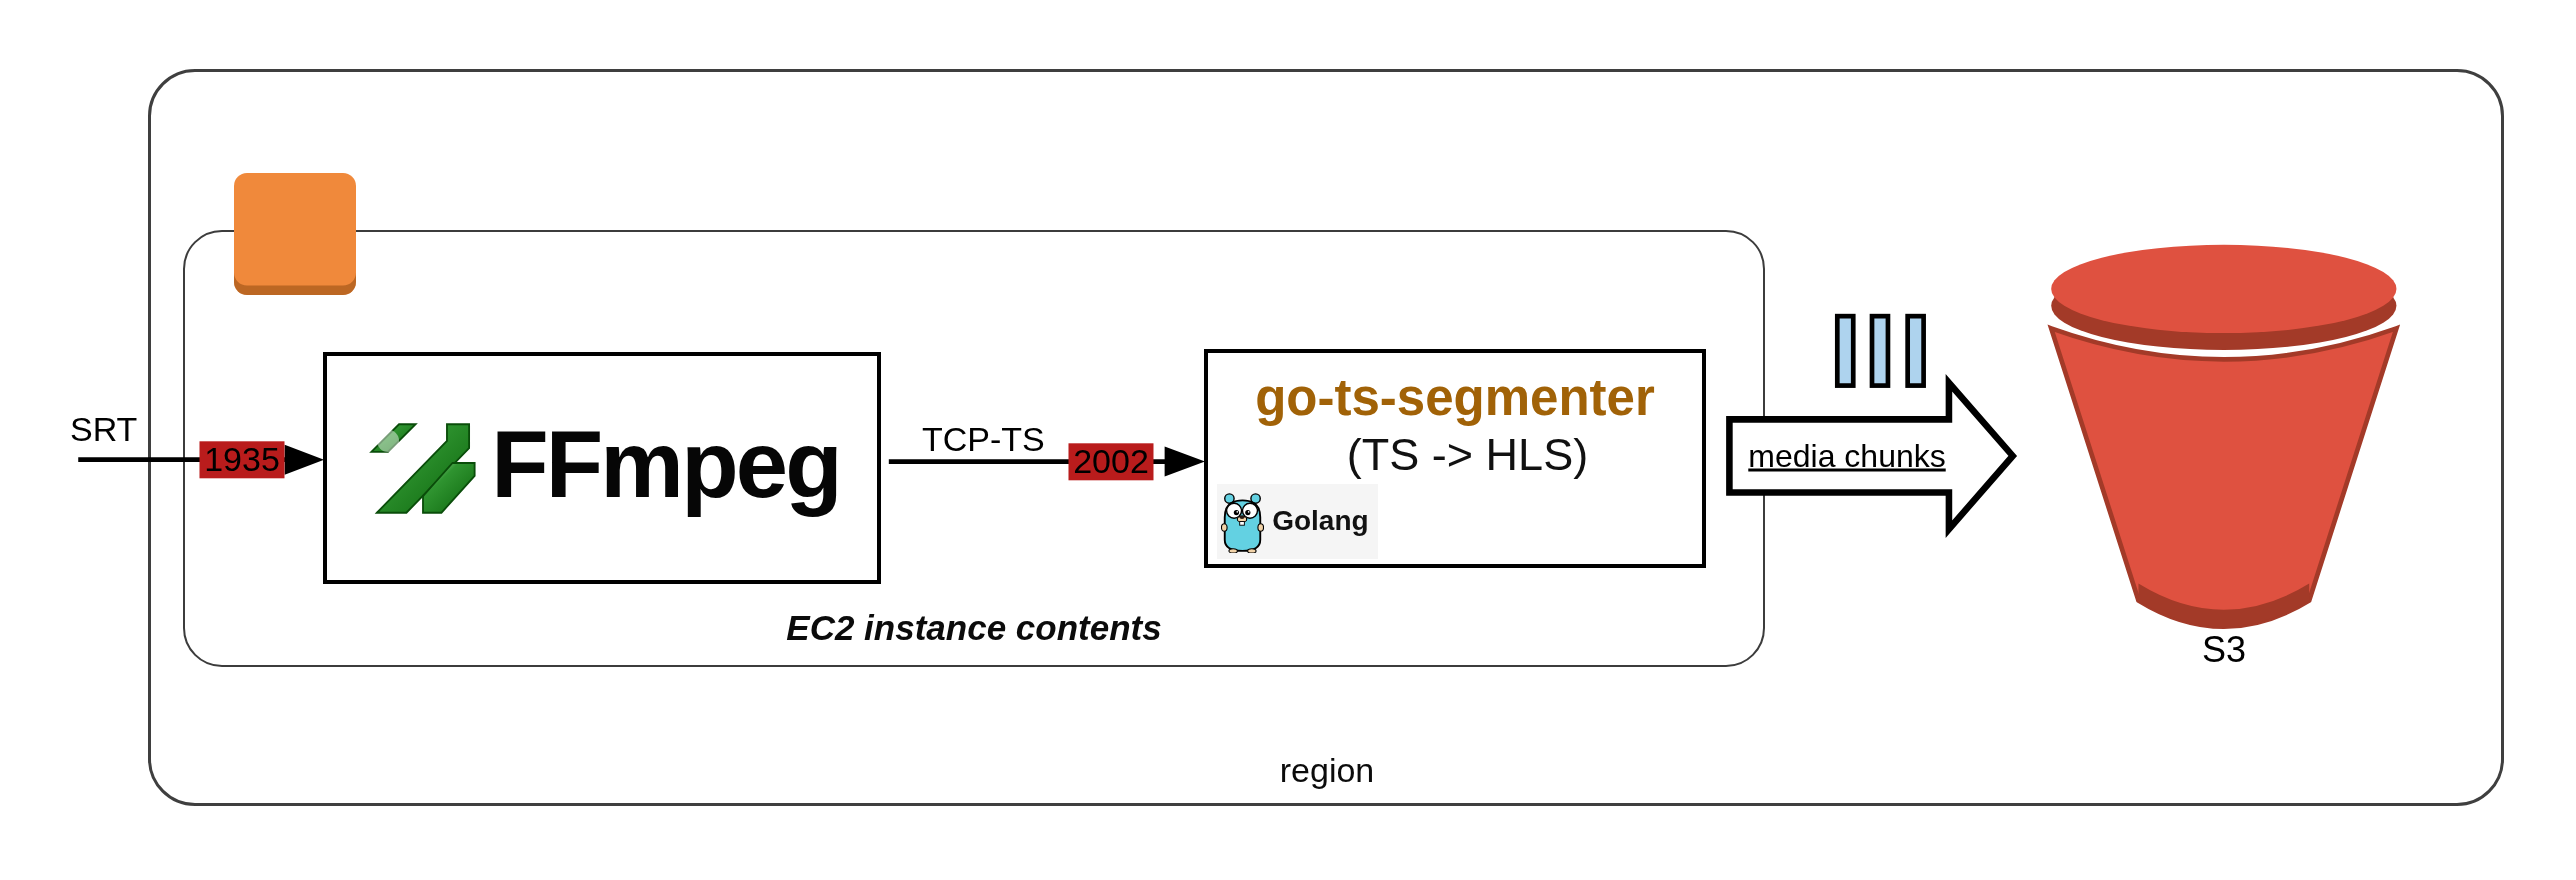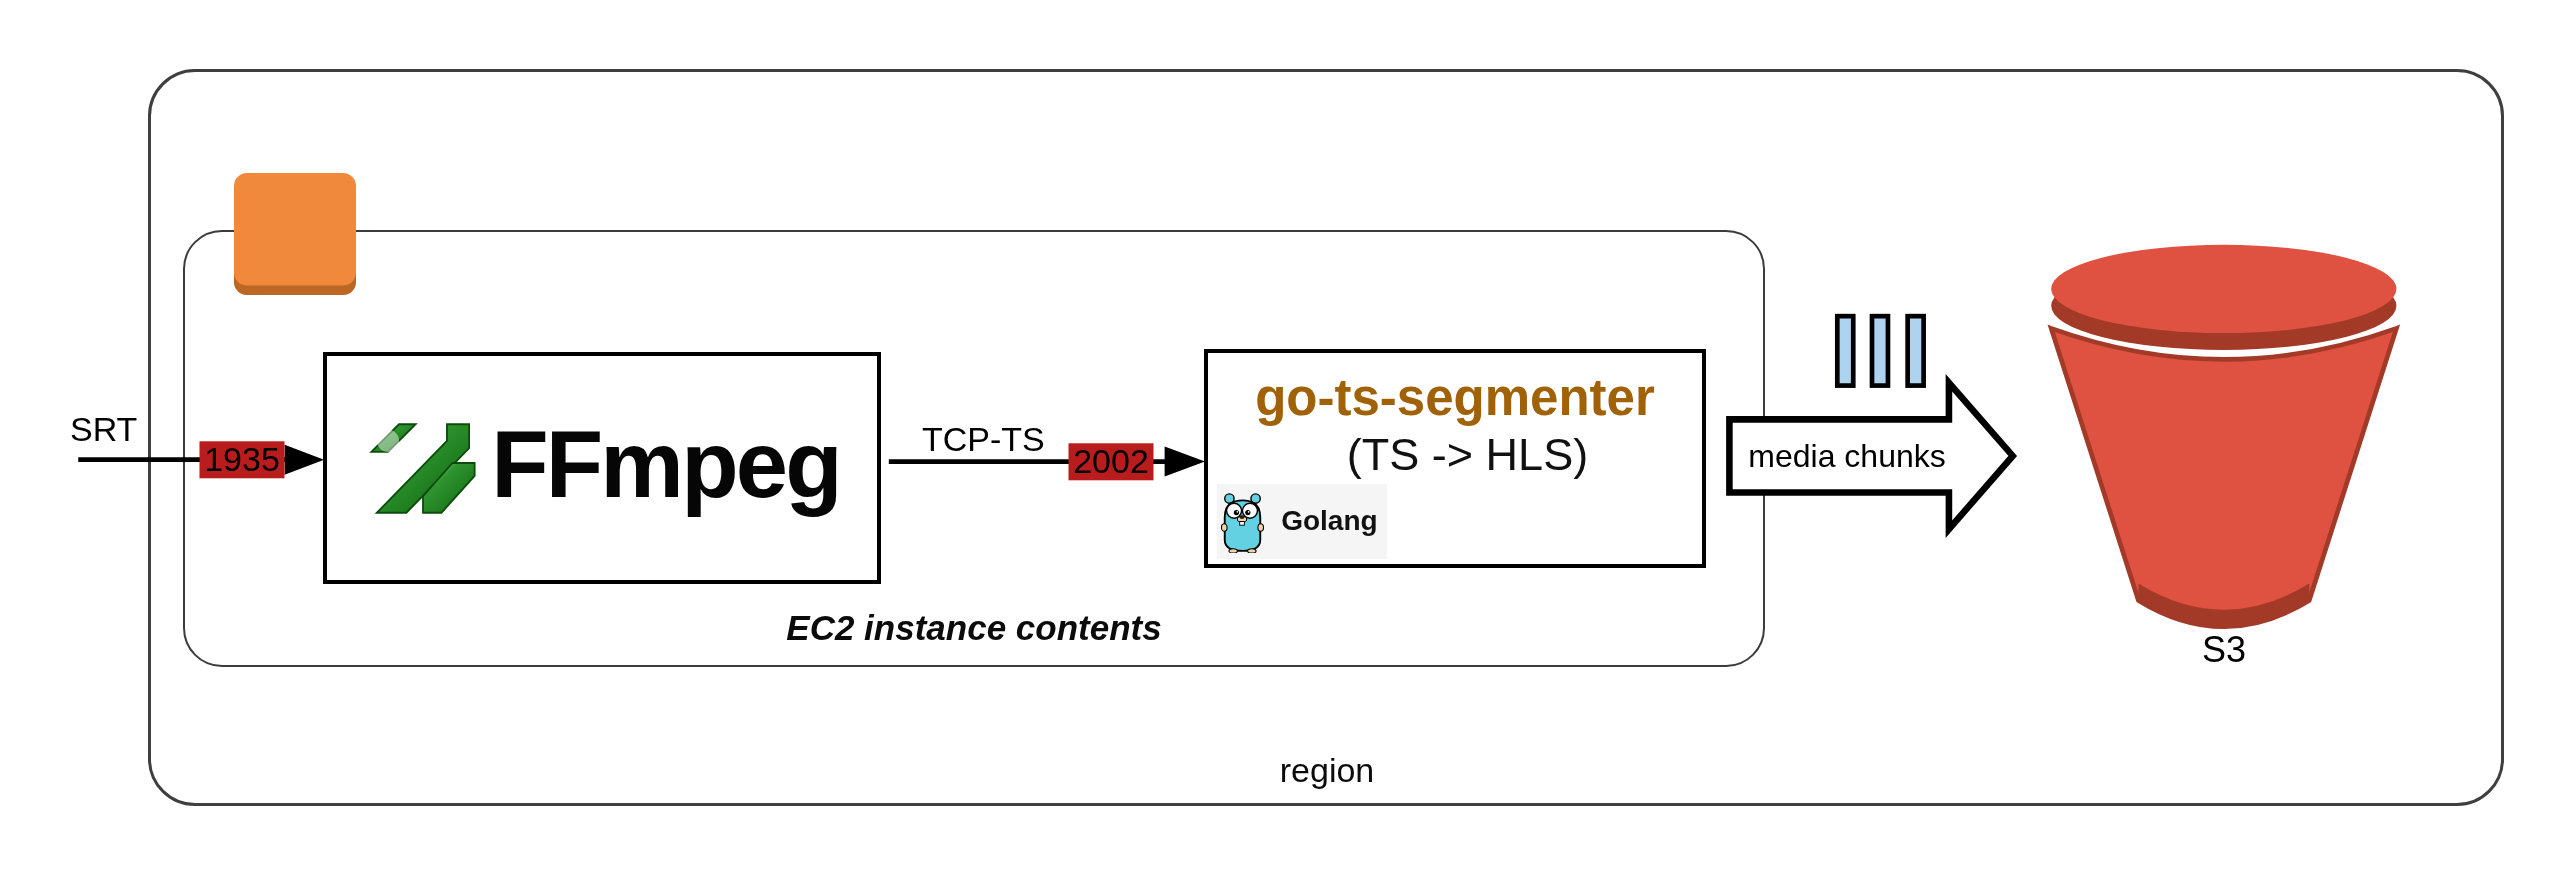--- a/index.html
+++ b/index.html
@@ -54,42 +54,42 @@
     margin-top: 17px; font-size: 51px; font-weight: 700; color: #a16207;
     line-height: 1.1;
   }
   .gots-subtitle {
     margin-top: 3.8px; font-size: 45px; font-weight: 400; color: #111111;
     line-height: 1.1;
     margin-left: 25px;
   }
   .golang-badge {
     position: absolute; left: 9.4px; top: 131px; height: 71px;
-    display: flex; align-items: center; gap: 17px;
+    display: flex; align-items: center; gap: 8px;
     background: #f5f5f5; padding: 1.9px 9.4px 1.9px 3.8px;
   }
   .golang-text { font-size: 28px; font-weight: 700; color: #121212; }
 
   
   .flow-label {
     font-size: 34px; color: #000000; z-index: 6; line-height: 1.1;
     white-space: nowrap;
   }
   .port-label {
     background: #b91c1c; padding: 0 4.7px;
     transform: translate(-50%, -50%);
   }
   .srt-label   { left: 70px;  top: 411px; }
   .p1935-label { left: 242px; top: 460px; }
   .tcpts-label { left: 922px; top: 421px; }
   .p2002-label { left: 1111px; top: 462px; }
 
   .media-chunks-label {
     left: 1847px; top: 456px; transform: translate(-50%, -50%);
-    font-size: 32px; color: #000; z-index: 6; white-space: nowrap;
+    font-size: 32px; color: #000; z-index: 6; white-space: nowrap; text-decoration: underline;
   }
 
   .ec2-caption {
     left: 974px; top: 608px; transform: translateX(-50%);
     font-size: 35px; font-weight: 700; font-style: italic; color: #0b0b0b;
     z-index: 2; white-space: nowrap;
   }
   .region-caption {
     left: 1327px; top: 751px; transform: translateX(-50%);
     font-size: 34px; color: #0b0b0b; z-index: 2; white-space: nowrap;

